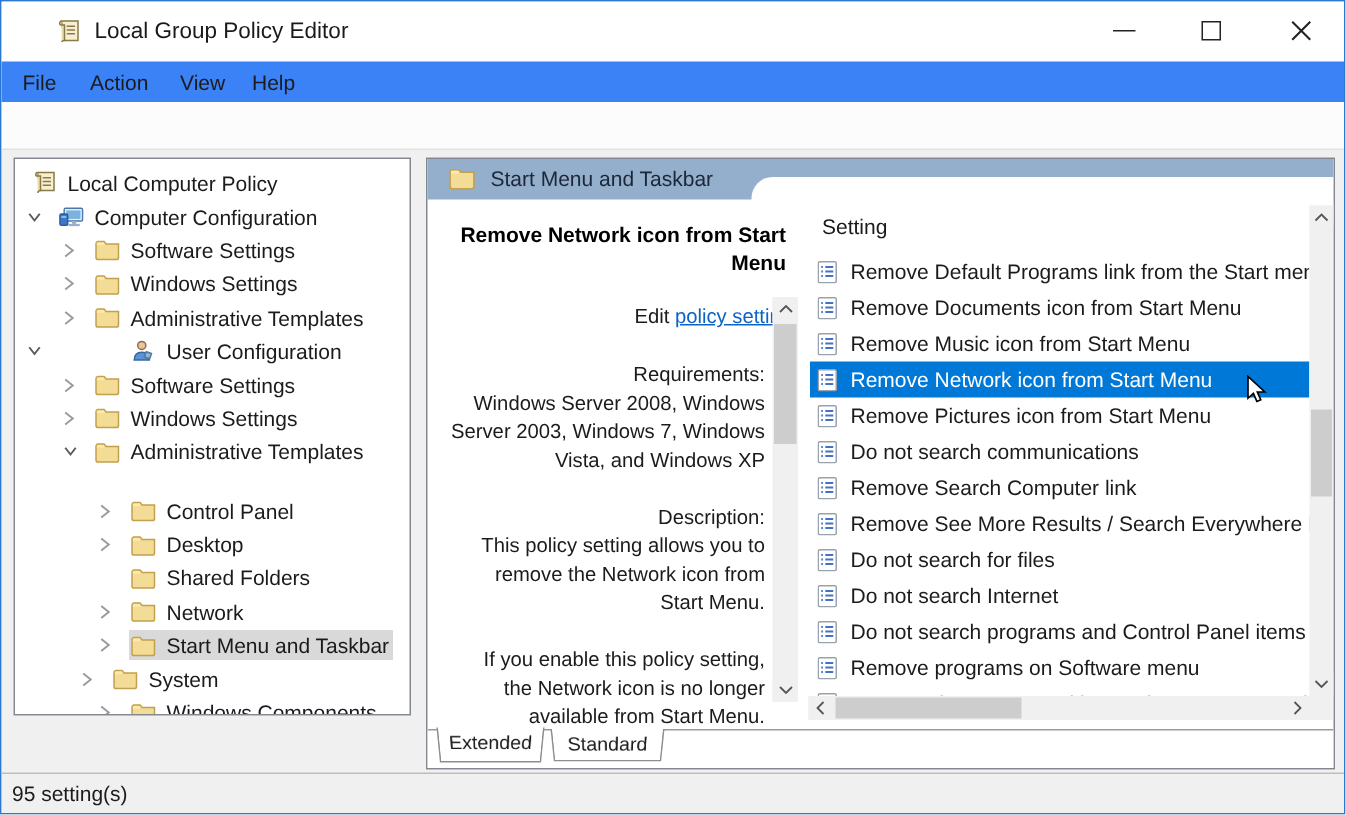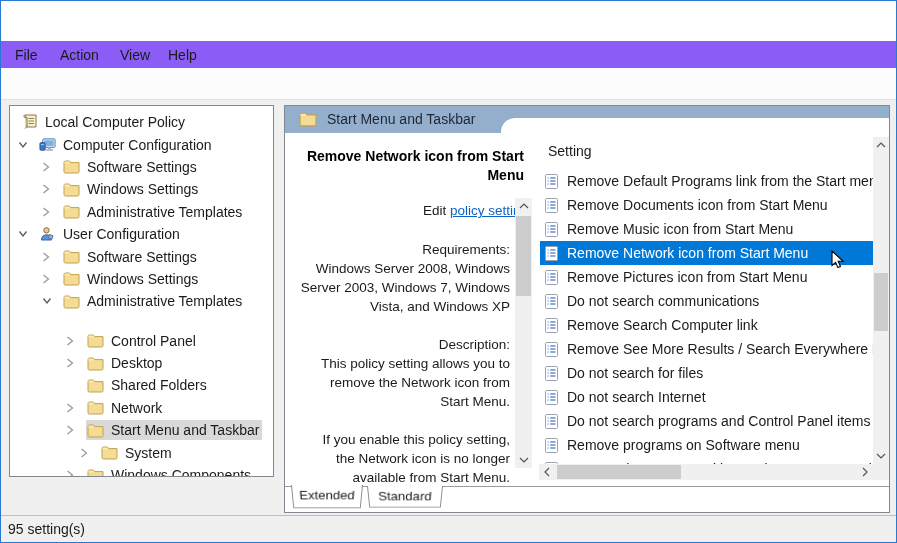--- a/index.html
+++ b/index.html
@@ -12,21 +12,21 @@
   }
   
   .titlebar{position:absolute;left:0;top:0;width:100%;height:40px;background:#fff;}
   .app-icon{position:absolute;left:36px;top:11px;width:18px;height:18px;}
   .win-title{position:absolute;left:62px;top:11px;font-size:15px;color:#1a1a1a;white-space:nowrap;}
   .cap-btn{position:absolute;top:0;width:46px;height:39px;display:flex;align-items:center;justify-content:center;}
   .cap-min{left:725px;}.cap-max{left:783px;}.cap-close{left:843px;}
   .glyph-min{width:15px;height:0;border-top:1.6px solid #222;}
   .glyph-max{width:13px;height:13px;border:1.4px solid #222;}
   
-  .menubar{position:absolute;left:0;top:40px;width:100%;height:27px;background:#8b5cf6;padding-left:29px;}
+  .menubar{position:absolute;left:0;top:40px;width:100%;height:27px;background:#3b82f6;padding-left:29px;}
   .menu-item{position:absolute;top:4px;height:20px;line-height:20px;}
   .m0{left:14px;}.m1{left:59px;text-align:center;}.m2{left:119px;}.m3{left:167px;}
   
   .toolbar{position:absolute;left:0;top:67px;width:100%;height:32px;background:#fcfcfc;border-bottom:1px solid #e2e2e2;}
   .tbtn{position:absolute;top:71px;width:26px;height:25px;display:flex;align-items:center;justify-content:center;}
   .tbtn.active{background:#d3e7f8;border:1px solid #79aede;}
   .tsep{position:absolute;top:72px;width:1px;height:22px;background:#d6d6d6;}
   
   .main{position:absolute;left:0;top:99px;width:100%;height:415px;background:#f0f0f0;}
   .tree-pane{position:absolute;left:8px;top:5px;width:265px;height:372px;background:#fff;border:1px solid #828790;overflow:hidden;}
@@ -76,20 +76,43 @@
   .cursor{position:absolute;left:546px;top:144px;z-index:9;}
   
   .statusbar{position:absolute;left:0;top:514px;width:100%;height:27px;background:#f0f0f0;border-top:1px solid #bdbdbd;}
   .status-text{position:absolute;left:7px;top:5px;}
 </style>
 </head>
 <body>
 
 <div class="window">
 
+  <div class="titlebar">
+    <span class="app-icon"><svg width="18" height="18" viewBox="0 0 18 18">
+          <path d="M4 2h11v13H6z" fill="#f6efd2" stroke="#8a7a45"></path>
+          <path d="M4 2c-1.4 0-1.8 2.6-.3 2.6H6V15c-1.5 0-1.9 1-1.9 1" fill="#e8dca8" stroke="#8a7a45"></path>
+          <g stroke="#8a7a45" stroke-width="0.9">
+            <line x1="7.5" y1="5.5" x2="13" y2="5.5"></line>
+            <line x1="7.5" y1="8" x2="13" y2="8"></line>
+            <line x1="7.5" y1="10.5" x2="13" y2="10.5"></line>
+          </g>
+        </svg></span>
+    <span class="win-title">Local Group Policy Editor</span>
+    <div class="cap-btn cap-min">
+        <div class="glyph-min"></div>
+      </div>
+    <div class="cap-btn cap-max">
+        <div class="glyph-max"></div>
+      </div>
+    <div class="cap-btn cap-close">
+        <svg width="15" height="15" viewBox="0 0 15 15">
+          <path d="M1.5 1.5l12 12M13.5 1.5l-12 12" stroke="#222" stroke-width="1.4"></path>
+        </svg>
+      </div>
+  </div>
 
   <div class="menubar">
     <span class="menu-item m0">File</span>
     <span class="menu-item m1">Action</span>
     <span class="menu-item m2">View</span>
     <span class="menu-item m3">Help</span>
   </div>
 
   <div class="toolbar">
     <div class="tbtn" style="left:7px">
@@ -241,21 +264,21 @@
             <span class="tree-sel">
               <span class="t-ico">
                 <svg width="17" height="15" viewBox="0 0 17 15">
                   <path d="M1 3.5c0-.8.6-1.5 1.4-1.5h4l1.4 1.6H16v9a1.4 1.4 0 0 1-1.4 1.4H2.4A1.4 1.4 0 0 1 1 12.6z" fill="#f3dc95" stroke="#c3a04e"></path>
                   <rect x="1.6" y="2.7" width="4.8" height="1.8" fill="#fce9b0"></rect>
                 </svg>
               </span>
               <span>Administrative Templates</span>
             </span>
           </div>
-          <div class="tree-row" style="padding-left: 8px;">
+          <div class="tree-row" style="padding-left: 8px; gap: 48px;">
             <span class="exp">
               <svg width="10" height="8" viewBox="0 0 10 8">
                 <path d="M1.5 1.5l3.5 4.5 3.5-4.5" fill="none" stroke="#5a5a5a" stroke-width="1.3"></path>
               </svg>
             </span>
             <span class="tree-sel">
               <span class="t-ico">
                 <svg width="16" height="16" viewBox="0 0 16 16">
                   <circle cx="7.5" cy="4.3" r="2.7" fill="#e8c49c" stroke="#8f6b46"></circle>
                   <path d="M2.5 14c0-3.6 2.2-5.2 5-5.2s5 1.6 5 5.2z" fill="#5b94d6" stroke="#35699f"></path>
@@ -382,21 +405,21 @@
             <span class="tree-sel selected">
               <span class="t-ico">
                 <svg width="17" height="15" viewBox="0 0 17 15">
                   <path d="M1 3.5c0-.8.6-1.5 1.4-1.5h4l1.4 1.6H16v9a1.4 1.4 0 0 1-1.4 1.4H2.4A1.4 1.4 0 0 1 1 12.6z" fill="#f3dc95" stroke="#c3a04e"></path>
                   <rect x="1.6" y="2.7" width="4.8" height="1.8" fill="#fce9b0"></rect>
                 </svg>
               </span>
               <span>Start Menu and Taskbar</span>
             </span>
           </div>
-          <div class="tree-row" style="padding-left: 44px; margin-left: 26px;">
+          <div class="tree-row" style="padding-left: 44px;">
             <span class="exp">
               <svg width="8" height="10" viewBox="0 0 8 10">
                 <path d="M1.5 1l5 4-5 4" fill="none" stroke="#9b9b9b" stroke-width="1.3"></path>
               </svg>
             </span>
             <span class="tree-sel">
               <span class="t-ico">
                 <svg width="17" height="15" viewBox="0 0 17 15">
                   <path d="M1 3.5c0-.8.6-1.5 1.4-1.5h4l1.4 1.6H16v9a1.4 1.4 0 0 1-1.4 1.4H2.4A1.4 1.4 0 0 1 1 12.6z" fill="#f3dc95" stroke="#c3a04e"></path>
                   <rect x="1.6" y="2.7" width="4.8" height="1.8" fill="#fce9b0"></rect>

